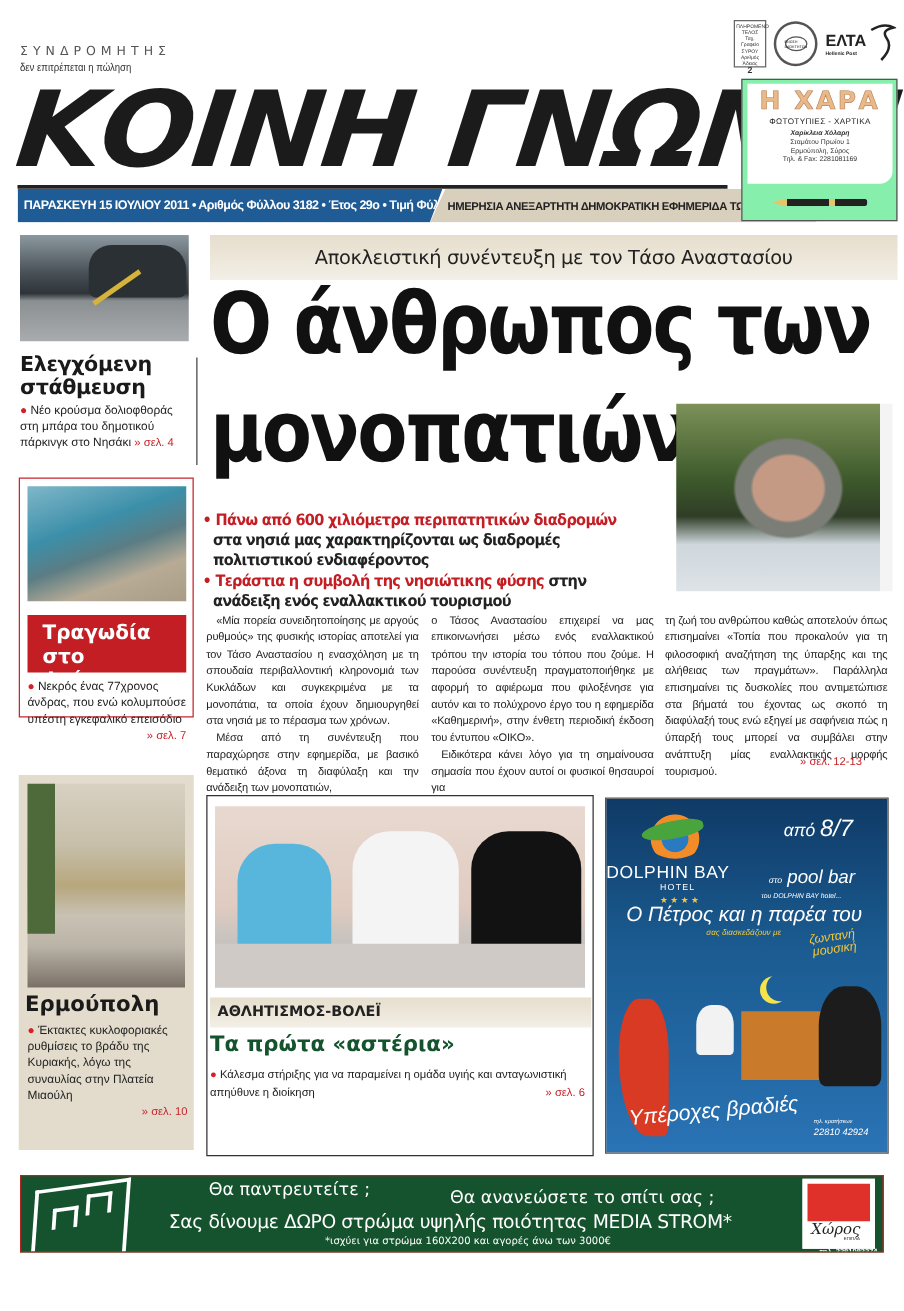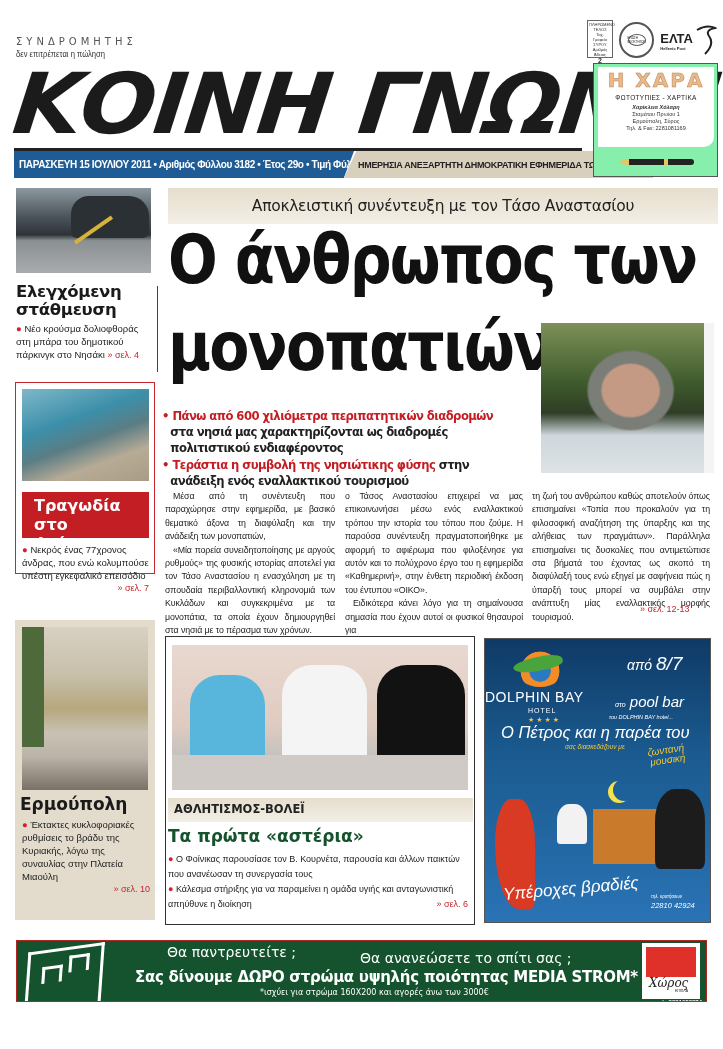--- a/index.html
+++ b/index.html
@@ -9,21 +9,21 @@
 
   
   .subscriber { left: 16px; top: 36px; font-size: 10px; letter-spacing: 4px; color: #555; font-family: "DejaVu Sans", sans-serif; }
   .no-sale { left: 16px; top: 49px; font-size: 9px; color: #333; transform: scaleX(0.85); transform-origin: left; }
   .masthead { left: 14px; top: 62px; width: 570px; height: 85px; font-family: "DejaVu Sans", sans-serif; font-weight: bold; font-style: italic; font-size: 84px; line-height: 85px; color: #1b1b1b; letter-spacing: -2px; transform: scaleX(1.06) skewX(-6deg); transform-origin: left; white-space: nowrap; }
 
   .dateline { left: 14px; top: 148px; width: 568px; height: 30px; border-top: 3px solid #222; display: flex; }
   .dateline-blue { background: #1f5c96; color: #fff; font-size: 10px; font-weight: bold; display: flex; align-items: center; padding-left: 5px; width: 340px; white-space: nowrap; letter-spacing: -0.4px; clip-path: polygon(0 0,100% 0,97% 100%,0 100%); font-family: "Liberation Sans", sans-serif; }
   .dateline-beige { background: #d9cfbd; color: #222; font-size: 9px; font-weight: bold; display: flex; align-items: center; padding-left: 14px; flex: 1; white-space: nowrap; letter-spacing: -0.3px; margin-left: -10px; clip-path: polygon(4% 0,100% 0,100% 100%,0 100%); }
 
-  .stamps { left: 587px; top: 12px; width: 130px; height: 46px; display: flex; align-items: flex-end; gap: 6px; }
+  .stamps { left: 587px; top: 12px; width: 130px; height: 46px; display: flex; align-items: center; gap: 6px; }
   .stamp-box { width: 26px; height: 38px; border: 1px solid #666; font-size: 4px; text-align: center; color: #333; display: flex; flex-direction: column; justify-content: space-between; padding: 1px; }
   .stamp-circle { width: 36px; height: 36px; border-radius: 50%; border: 2px solid #555; display: flex; align-items: center; justify-content: center; }
   .stamp-circle-inner { width: 18px; height: 12px; border-radius: 50%; border: 1px solid #555; font-size: 3px; display:flex; align-items:center; justify-content:center; }
   .elta { font-size: 13px; font-weight: bold; color: #222; display: flex; align-items: center; gap: 2px; }
   .elta-sub { font-size: 4px; display:block; }
 
   .hara-ad { left: 593px; top: 63px; width: 125px; height: 114px; background: #86efac; border: 1px solid #555; }
   .hara-inner { position: absolute; left: 4px; top: 3px; width: 116px; height: 80px; background: #fff; border-radius: 0 0 10px 0; text-align: center; }
   .hara-title { font-family: "DejaVu Sans", sans-serif; font-size: 20px; font-weight: bold; color: #e9b98a; -webkit-text-stroke: 0.5px #b7845a; letter-spacing: 2px; margin-top: 1px; }
   .hara-sub { font-size: 6.5px; color: #222; margin-top: 2px; letter-spacing: 0.3px; }
@@ -107,21 +107,21 @@
   .dolphin-phone-label { position:absolute; left:166px; top:255px; font-size: 4.5px; font-style: italic; }
   .dolphin-phone { position:absolute; left:166px; top:262px; font-size: 7.5px; font-style: italic; }
 
   
   .bottom-ad { left: 16px; top: 940px; width: 691px; height: 62px; background: #14532d; color: #fff; overflow: hidden; border: 1px solid #b12621; }
   .house { position:absolute; left:10px; top:6px; width:75px; height:60px; border: 3px solid #fff; border-bottom: none; transform: skewX(-12deg) rotate(-8deg); }
   .house::before { content:""; position:absolute; left:12px; top:14px; width:14px; height:14px; border: 3px solid #fff; border-bottom:none; }
   .house::after { content:""; position:absolute; left:38px; top:6px; width:14px; height:14px; border: 3px solid #fff; border-bottom:none; }
   .ad-q1 { position:absolute; left:150px; top:3px; font-size: 14px; font-family: "DejaVu Sans", sans-serif; }
   .ad-q2 { position:absolute; left:343px; top:9px; font-size: 14px; font-family: "DejaVu Sans", sans-serif; }
-  .ad-main { position:absolute; left:118px; top:27px; font-size: 15px; font-family: "DejaVu Sans", sans-serif; letter-spacing: -0.3px; white-space: nowrap; font-weight: bold; }
+  .ad-main { position:absolute; left:118px; top:27px; font-size: 15px; font-family: "DejaVu Sans", sans-serif; letter-spacing: -0.3px; white-space: nowrap; }
   .ad-note { position:absolute; left:243px; top:47px; font-size: 8px; font-family: "DejaVu Sans", sans-serif; }
   .xoros { position:absolute; right:6px; top:2px; width:58px; height:56px; background:#fff; border: 1px solid #fff; }
   .xoros-red { position:absolute; left:3px; top:3px; width:50px; height:30px; background:#e0302a; }
   .xoros-name { position:absolute; left:6px; top:32px; font-size: 12px; font-style: italic; color: #222; font-family: "DejaVu Serif", serif; }
   .xoros-sub { position:absolute; left:32px; top:45px; font-size: 3.5px; color:#222; }
   .xoros-phone { position:absolute; right:4px; top:58px; font-size: 6px; color:#fff; font-weight: bold; }
 </style>
 </head>
 <body>
 
@@ -200,43 +200,42 @@
 <div class="abs headline hl1">Ο άνθρωπος των</div>
 <div class="abs headline hl2">μονοπατιών</div>
 <div class="abs photo portrait"></div>
 
 <div class="abs bullets">
   <p><span class="red">• </span><span class="red">Πάνω από 600 χιλιόμετρα περιπατητικών διαδρομών</span><span> στα νησιά μας χαρακτηρίζονται ως διαδρομές πολιτιστικού ενδιαφέροντος</span></p>
   <p><span class="red">• </span><span class="red">Τεράστια η συμβολή της νησιώτικης φύσης</span><span> στην ανάδειξη ενός εναλλακτικού τουρισμού</span></p>
 </div>
 
 <div class="abs col col1">
+  <p>«Μία πορεία συνειδητοποίησης με αργούς ρυθμούς» της φυσικής ιστορίας αποτελεί για τον Τάσο Αναστασίου η ενασχόληση με τη σπουδαία περιβαλλοντική κληρονομιά των Κυκλάδων και συγκεκριμένα με τα μονοπάτια, τα οποία έχουν δημιουργηθεί στα νησιά με το πέρασμα των χρόνων.</p>
   <p>Μέσα από τη συνέντευξη που παραχώρησε στην εφημερίδα, με βασικό θεματικό άξονα τη διαφύλαξη και την ανάδειξη των μονοπατιών,</p>
-  <p>«Μία πορεία συνειδητοποίησης με αργούς ρυθμούς» της φυσικής ιστορίας αποτελεί για τον Τάσο Αναστασίου η ενασχόληση με τη σπουδαία περιβαλλοντική κληρονομιά των Κυκλάδων και συγκεκριμένα με τα μονοπάτια, τα οποία έχουν δημιουργηθεί στα νησιά με το πέρασμα των χρόνων.</p>
 </div>
 <div class="abs col col2">
   <p style="text-indent:0">ο Τάσος Αναστασίου επιχειρεί να μας επικοινωνήσει μέσω ενός εναλλακτικού τρόπου την ιστορία του τόπου που ζούμε. Η παρούσα συνέντευξη πραγματοποιήθηκε με αφορμή το αφιέρωμα που φιλοξένησε για αυτόν και το πολύχρονο έργο του η εφημερίδα «Καθημερινή», στην ένθετη περιοδική έκδοση του έντυπου «ΟΙΚΟ».</p>
   <p>Ειδικότερα κάνει λόγο για τη σημαίνουσα σημασία που έχουν αυτοί οι φυσικοί θησαυροί για</p>
 </div>
 <div class="abs col col3">
   <p style="text-indent:0">τη ζωή του ανθρώπου καθώς αποτελούν όπως επισημαίνει «Τοπία που προκαλούν για τη φιλοσοφική αναζήτηση της ύπαρξης και της αλήθειας των πραγμάτων». Παράλληλα επισημαίνει τις δυσκολίες που αντιμετώπισε στα βήματά του έχοντας ως σκοπό τη διαφύλαξή τους ενώ εξηγεί με σαφήνεια πώς η ύπαρξή τους μπορεί να συμβάλει στην ανάπτυξη μίας εναλλακτικής μορφής τουρισμού.</p>
 </div>
 <div class="abs col-ref"><span>»</span> <span>σελ. 12-13</span></div>
 
 <div class="abs sports-box"></div>
 <div class="abs sports-photo">
   <div class="p1"></div>
     <div class="p2"></div>
     <div class="p3"></div>
     <div class="table"></div>
 </div>
 <div class="abs sports-kicker">ΑΘΛΗΤΙΣΜΟΣ-ΒΟΛΕΪ</div>
 <div class="abs sports-title">Τα πρώτα «αστέρια»</div>
 <div class="abs sports-text">
-  <div><span class="bullet">●</span> <span>Ο Φοίνικας παρουσίασε τον Β. Κουρνέτα, παρουσία και άλλων παικτών που ανανέωσαν τη συνεργασία τους</span></div>
   <div><span class="bullet">●</span> <span>Κάλεσμα στήριξης για να παραμείνει η ομάδα υγιής και ανταγωνιστική απηύθυνε η διοίκηση</span>
     <span class="pageref" style="float:right"><span>»</span> <span>σελ. 6</span></span>
   </div>
 </div>
 
 <div class="abs dolphin-ad">
   <div class="dolphin-logo"></div>
   <div class="dolphin-fish"></div>
   <div class="dolphin-name">DOLPHIN BAY</div>
   <div class="dolphin-hotel">HOTEL</div>

